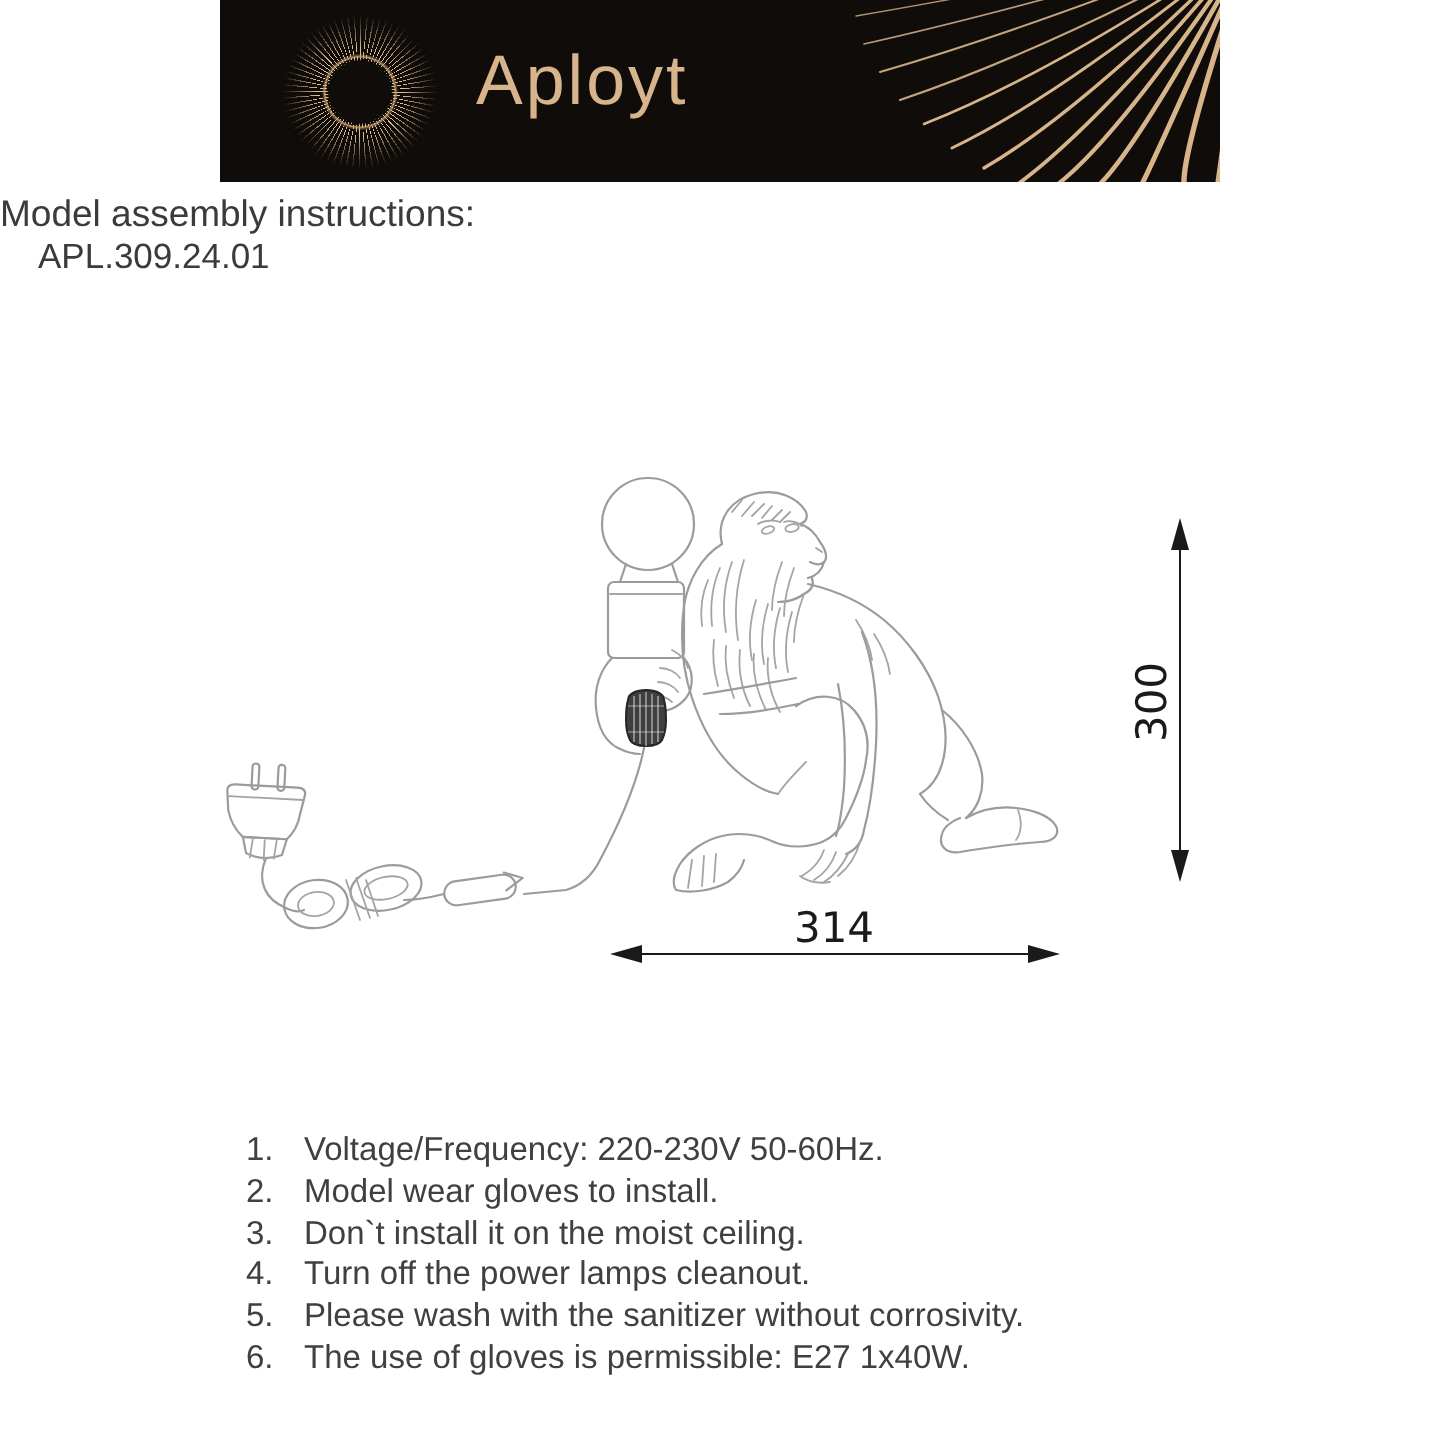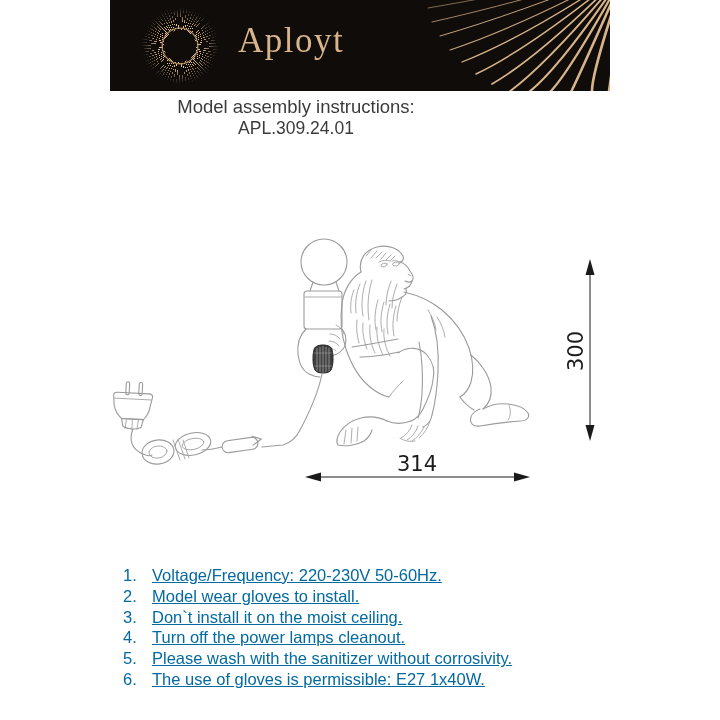--- a/index.html
+++ b/index.html
@@ -11,40 +11,40 @@
   .starburst{
     position:absolute;left:31px;top:7px;width:78px;height:78px;border-radius:50%;
     background:
       radial-gradient(circle closest-side,#0F0C0A 40%,rgba(15,12,10,0) 42%),
       radial-gradient(circle closest-side,rgba(15,12,10,0) 43%,rgba(206,167,116,0.85) 45%,rgba(15,12,10,0) 49%),
       radial-gradient(circle closest-side,rgba(15,12,10,0) 55%,rgba(15,12,10,0.75) 86%,#0F0C0A 99%),
       repeating-conic-gradient(#e3c094 0deg 1deg,rgba(15,12,10,0) 1deg 5deg);
   }
   .brand{
     position:absolute;left:128px;top:21px;font-size:35px;font-weight:400;
-    color:#d8b48c;letter-spacing:1.5px;font-family:Liberation Serif, serif;
+    color:#d8b48c;letter-spacing:1.5px;
   }
   .corner-rays{position:absolute;right:0;top:0;width:500px;height:91px;}
 
   
-  .title-block{position:absolute;left:0;top:96px;width:592px;text-align:center;color:#3b3b3b;}
+  .title-block{position:absolute;left:0;top:96px;width:592px;text-align:left;color:#3b3b3b;}
   .title-line1{font-size:18.5px;line-height:22px;}
-  .title-line2{font-size:17.5px;line-height:21px;}
+  .title-line2{font-size:17.5px;line-height:21px;margin-left:19px;}
 
   
   .diagram{position:absolute;left:80px;top:230px;width:540px;height:262px;}
   .diagram svg{display:block;}
   .ln{fill:none;stroke:#9b9b9b;stroke-width:1.1;stroke-linecap:round;stroke-linejoin:round;}
   .lnthin{fill:none;stroke:#a4a4a4;stroke-width:0.9;stroke-linecap:round;}
   .dim{stroke:#1a1a1a;stroke-width:1;fill:none;}
   .dimhead{fill:#1a1a1a;stroke:none;}
   .dimtext{font-family:"DejaVu Sans",sans-serif;font-size:21px;fill:#1a1a1a;}
 
   
-  .instructions{position:absolute;left:123px;top:565px;width:520px;color:#0369a1;text-decoration:underline;}
+  .instructions{position:absolute;left:123px;top:565px;width:520px;color:#404040;}
   .instr-item{font-size:16.5px;line-height:20.8px;white-space:nowrap;}
   .instr-num{display:inline-block;width:29px;}
 </style>
 </head>
 <body>
 
 <div class="page">
 
   <div class="banner">
     <div class="starburst"></div>

